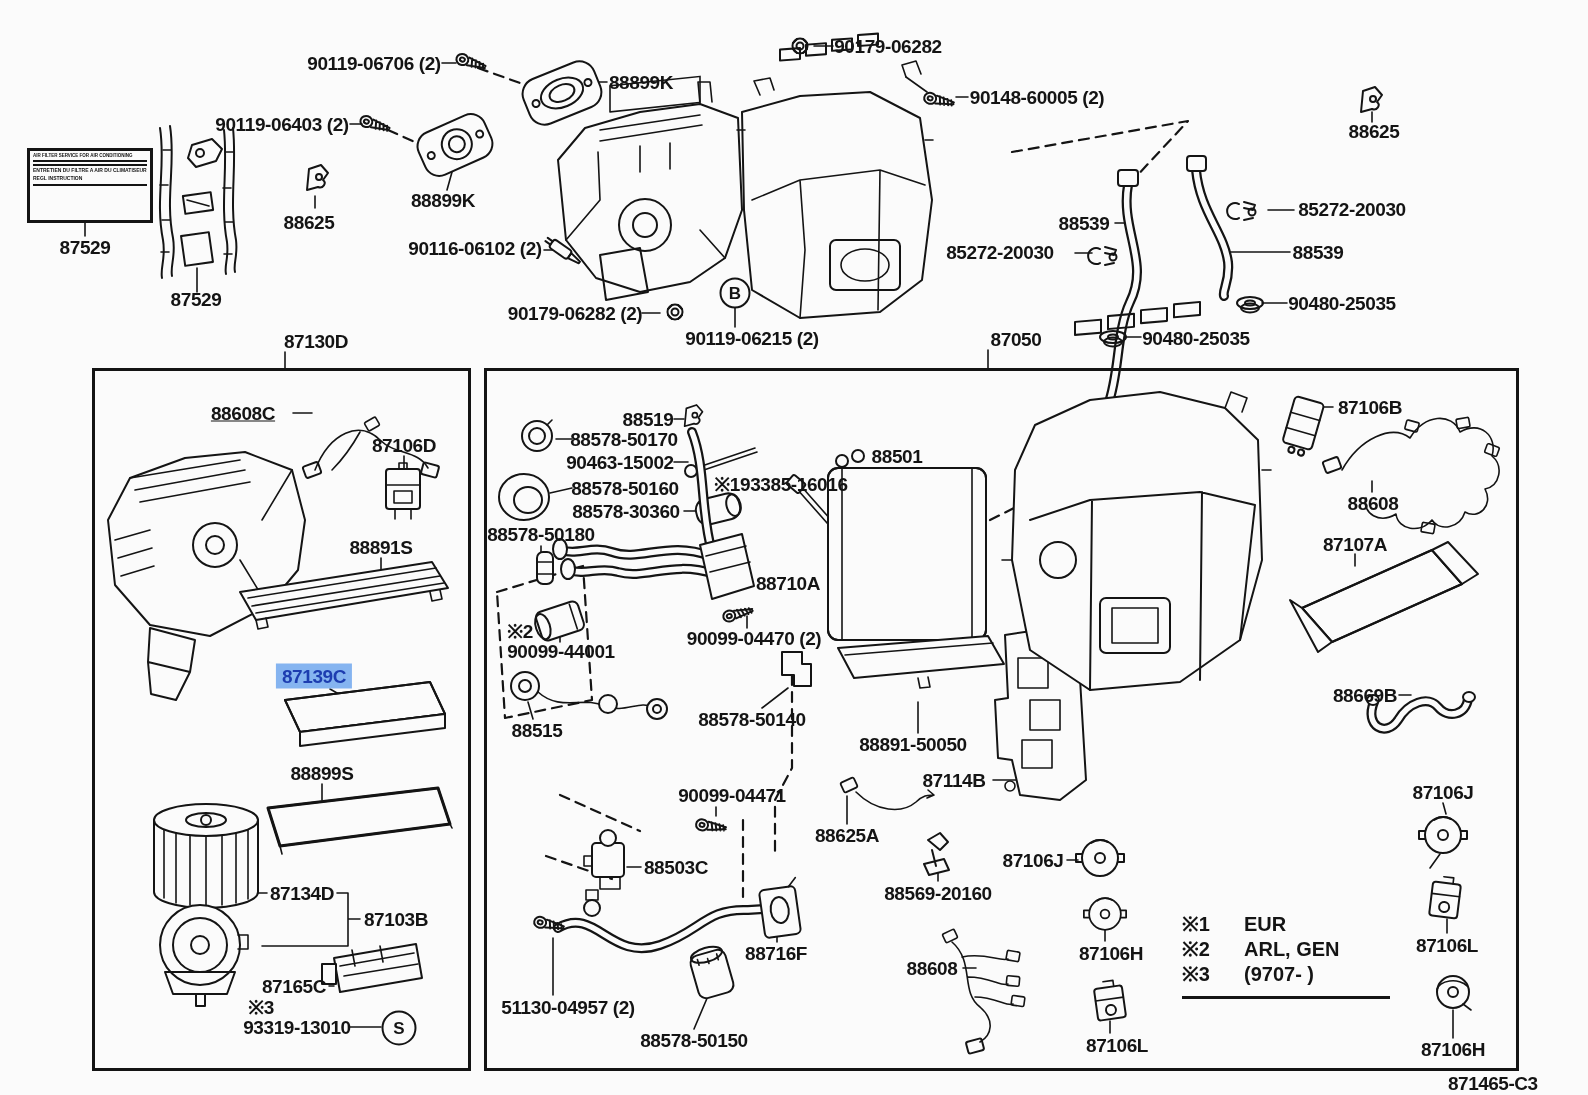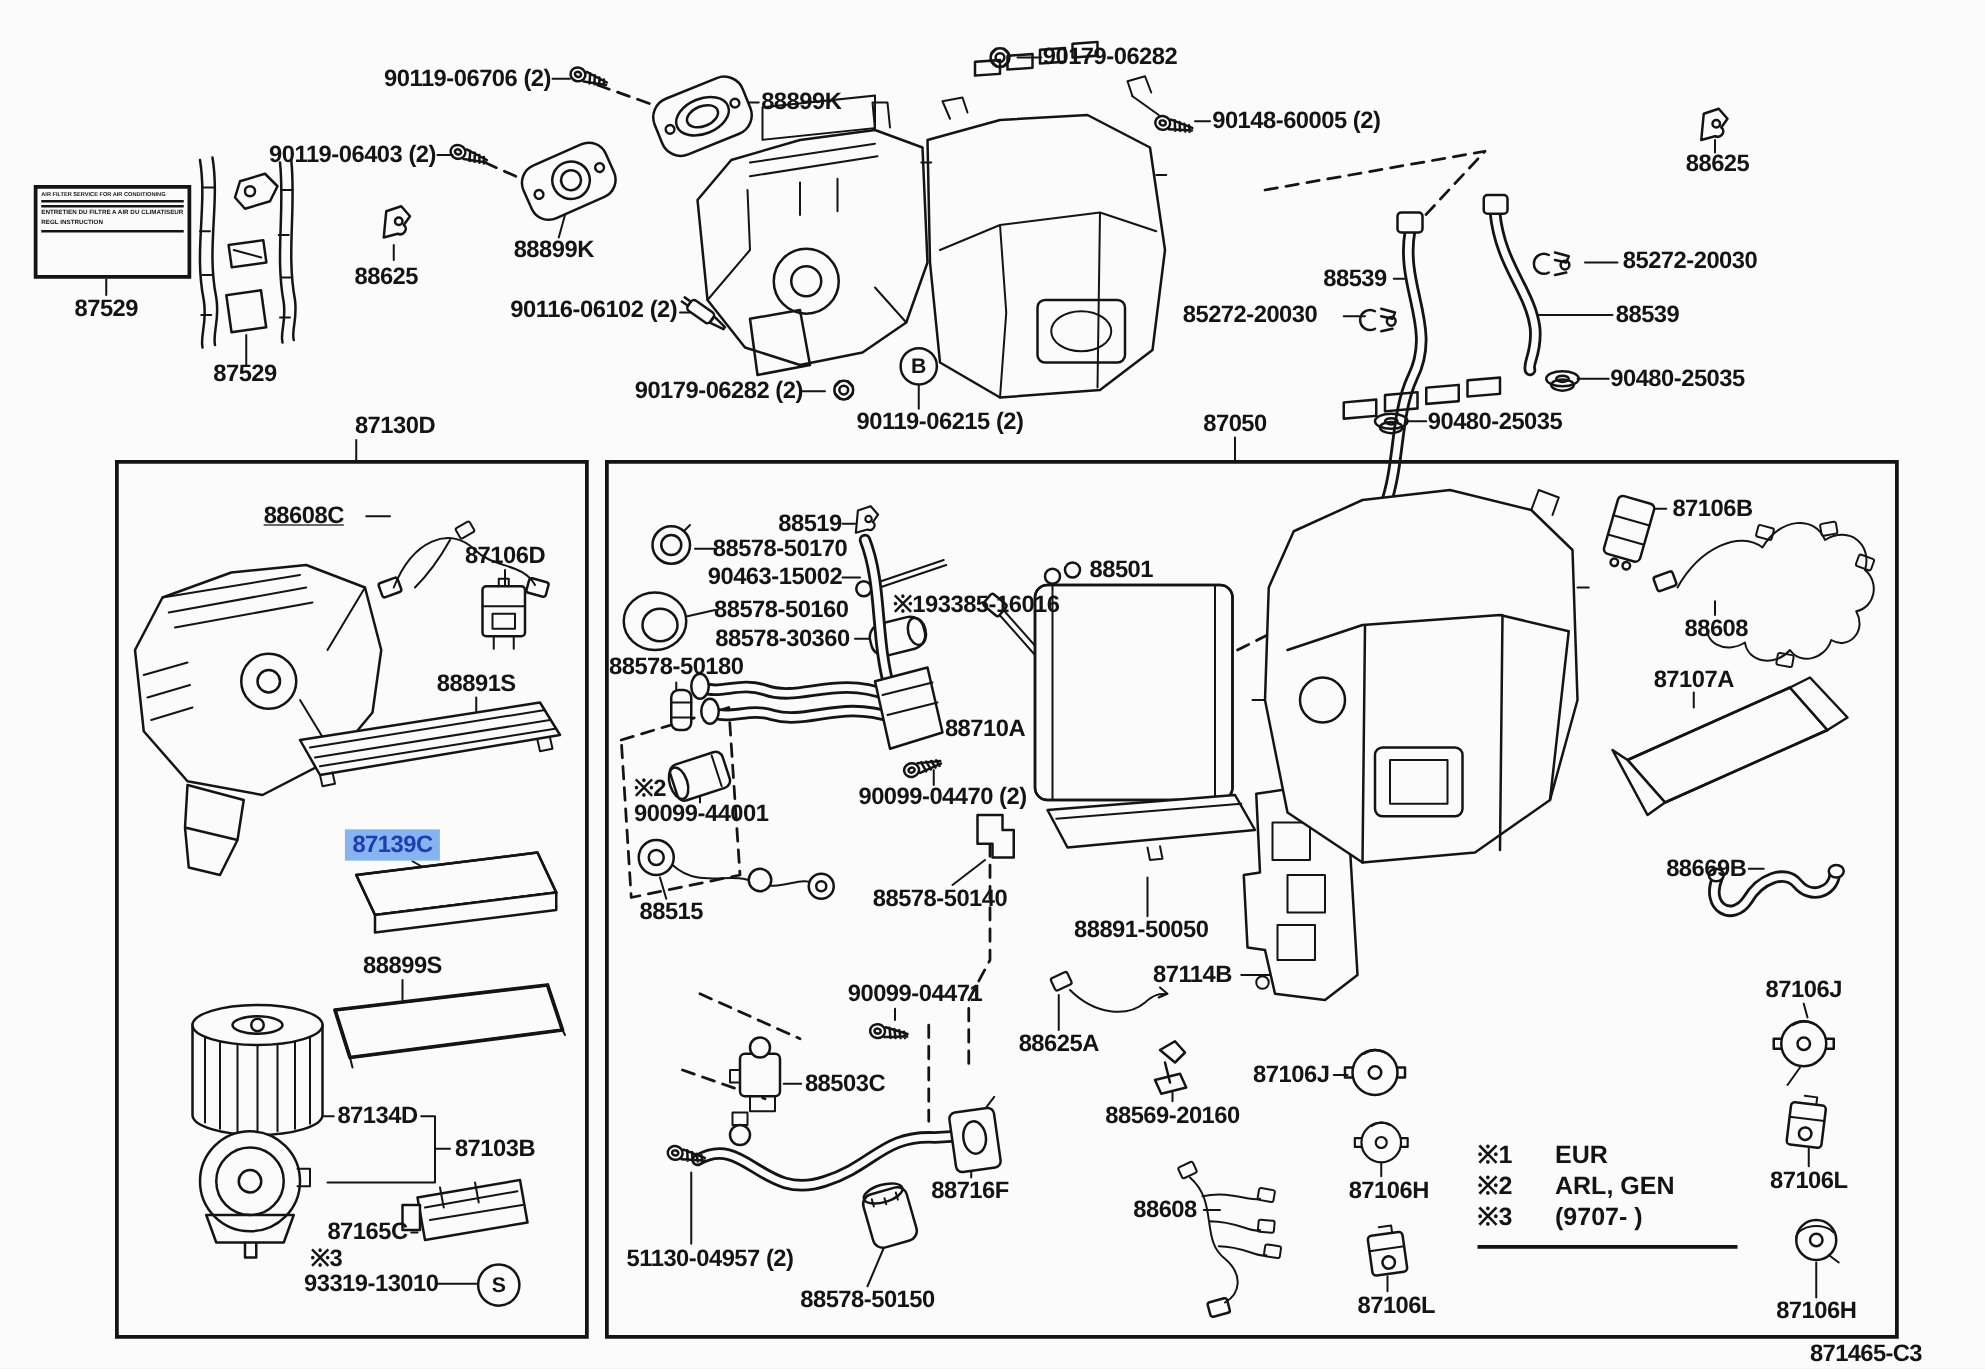--- a/index.html
+++ b/index.html
@@ -429,21 +429,21 @@
       <div class="part-label" style="left: 1374px; top: 131px;">88625</div>
       <div class="part-label" style="left: 282px; top: 124px;">90119-06403 (2)</div>
       <div class="part-label" style="left: 443px; top: 200px;">88899K</div>
       <div class="part-label" style="left: 309px; top: 222px;">88625</div>
       <div class="part-label" style="left: 85px; top: 247px;">87529</div>
       <div class="part-label" style="left: 196px; top: 299px;">87529</div>
       <div class="part-label" style="left: 475px; top: 248px;">90116-06102 (2)</div>
       <div class="part-label" style="left: 575px; top: 313px;">90179-06282 (2)</div>
       <div class="part-label" style="left: 752px; top: 338px;">90119-06215 (2)</div>
       <div class="part-label" style="left: 272px; top: 341px; margin-left: 44px;">87130D</div>
-      <div class="part-label" style="left: 988px; top: 339px;">87050</div>
+      <div class="part-label" style="left: 1016px; top: 339px;">87050</div>
       <div class="part-label" style="left: 1084px; top: 223px;">88539</div>
       <div class="part-label" style="left: 1352px; top: 209px;">85272-20030</div>
       <div class="part-label" style="left: 1000px; top: 252px;">85272-20030</div>
       <div class="part-label" style="left: 1318px; top: 252px;">88539</div>
       <div class="part-label" style="left: 1342px; top: 303px;">90480-25035</div>
       <div class="part-label" style="left: 1196px; top: 338px;">90480-25035</div>
       <div class="part-label" style="left: 243px; top: 413px; text-decoration: underline;">88608C</div>
       <div class="part-label" style="left: 404px; top: 445px;">87106D</div>
       <div class="part-label" style="left: 381px; top: 547px;">88891S</div>
       <div class="part-label highlight" style="left: 314px; top: 676px;">87139C</div>

